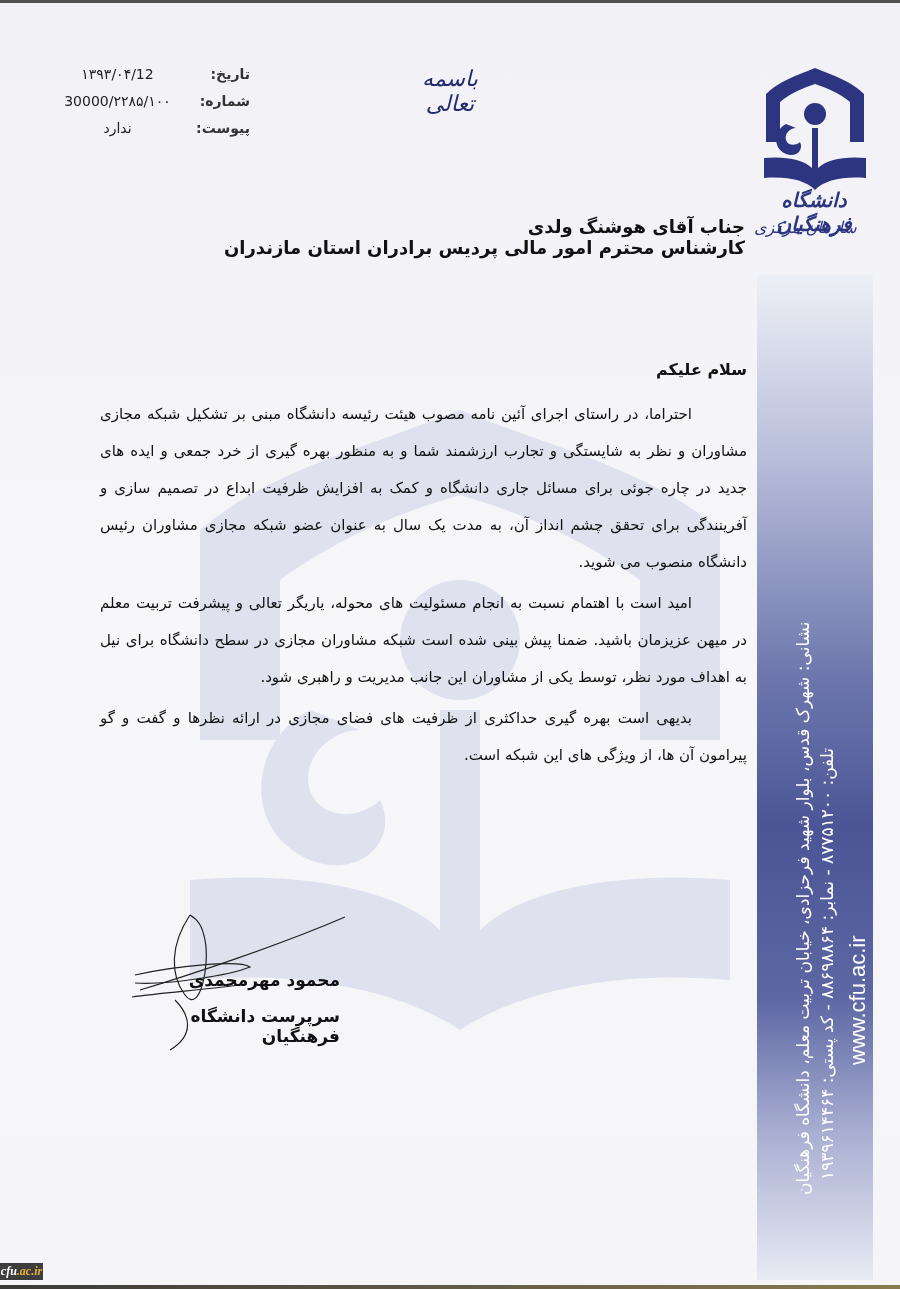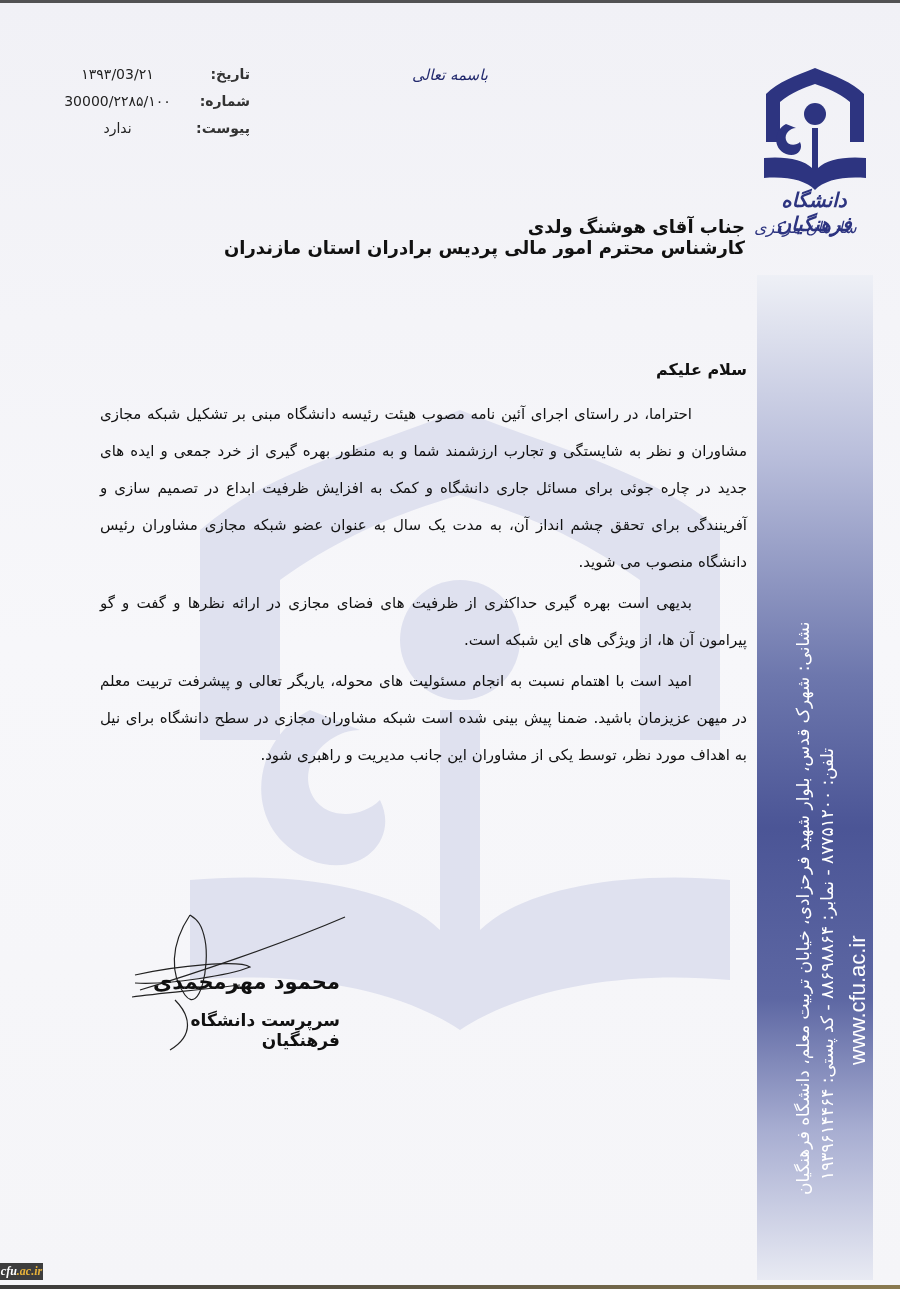--- a/index.html
+++ b/index.html
@@ -42,41 +42,41 @@
   .v-address { left: 0; top: 0; font-size: 17px; }
   .v-phone { font-size: 17px; }
   .v-web { font-family: "Liberation Sans", sans-serif; font-size: 22px; direction: ltr; }
 
   
   .logo { position: absolute; left: 760px; top: 62px; width: 110px; height: 190px; }
   .logo-title { position:absolute; left:754px; top:188px; width:120px; text-align:center; color:#2d3480; font-size:20px; font-weight:bold; direction: rtl; font-family: "DejaVu Serif", serif; font-style: italic; }
   .logo-sub { position:absolute; left:754px; top:218px; width:120px; text-align:left; color:#2d3480; font-size:16px; direction: rtl; font-style: italic; font-family: "DejaVu Serif", serif;}
 
   
-  .bism { position:absolute; left:400px; top:66px; width:100px; text-align:center; color:#232a6e; font-size:15px; font-family:"DejaVu Serif", serif; font-style: italic; direction: rtl; }
+  .bism { position:absolute; left:400px; top:66px; width:100px; text-align:center; color:#232a6e; font-size:22px; font-family:"DejaVu Serif", serif; font-style: italic; direction: rtl; }
 
   
   .meta { position:absolute; left:40px; top:60px; width:210px; direction: rtl; color:#222; }
   .meta-row { display:flex; height:27px; align-items:center; font-size:14px; }
   .meta-label { width:55px; text-align:right; color:#333;font-weight:bold; }
   .meta-value { flex:1; text-align:center; font-size:14px; }
 
   
   .addressee { position:absolute; right:155px; top:216px; direction: rtl; text-align: right; color:#111; font-weight: bold; }
   .addressee .line1 { font-size:18px; margin-bottom: 0; }
   .addressee .line2 { font-size:18px; }
 
   
   .body-text { position:absolute; left:100px; width:647px; top:340px; direction: rtl; text-align: justify; color:#111; font-size:15px;margin-top:20px; }
   .greeting { font-weight: bold; font-size: 16px; margin: 0 0 17px 0; padding-right: 0; }
   .para { line-height: 37px; margin: 0 0 4px 0; text-indent: 55px; text-align-last: right; }
 
   
   .sig { position:absolute; left:150px; top:970px; width:190px; direction: rtl; text-align: right; font-weight: bold; color:#111; }
-  .sig .name { font-size: 21px; }
+  .sig .name { font-size: 17px; }
   .sig .role { font-size: 17px; margin-top: 16px; }
   .scribble { position:absolute; left:130px; top:905px; width:220px; height:150px; }
 
   
   .badge { position:absolute; left:0; top:1263px; width:43px; height:17px; background:#3d3d3d; color:#fff; font-family:"Liberation Serif", serif; font-style: italic; font-weight: bold; font-size: 12px; line-height: 17px; text-align:center; }
   .badge .accent { color:#e7b23a; }
 </style>
 </head>
 <body>
 
@@ -108,42 +108,42 @@
     </g>
   </svg>
   <div class="logo-title">دانشگاه فرهنگیان</div>
   <div class="logo-sub">سازمان مرکزی</div>
 
   <div class="bism">باسمه تعالی</div>
 
   <div class="meta">
     <div class="meta-row">
       <span class="meta-label">تاریخ:</span>
-      <span class="meta-value">۱۳۹۳/03/۲۱</span>
+      <span class="meta-value">۱۳۹۳/۰۴/12</span>
     </div>
     <div class="meta-row">
       <span class="meta-label">شماره:</span>
       <span class="meta-value">30000/۲۲۸۵/۱۰۰</span>
     </div>
     <div class="meta-row">
       <span class="meta-label">پیوست:</span>
       <span class="meta-value">ندارد</span>
     </div>
   </div>
 
   <div class="addressee">
     <div class="line1">جناب آقای هوشنگ ولدی</div>
     <div class="line2">کارشناس محترم امور مالی پردیس برادران استان مازندران</div>
   </div>
 
   <div class="body-text">
     <div class="greeting">سلام   علیکم</div>
     <p class="para">احتراما، در راستای اجرای آئین نامه مصوب هیئت رئیسه دانشگاه مبنی بر تشکیل شبکه مجازی مشاوران و نظر به شایستگی و تجارب ارزشمند شما و به منظور بهره گیری از خرد جمعی و ایده های جدید در چاره جوئی برای مسائل جاری دانشگاه و کمک به افزایش ظرفیت ابداع در تصمیم سازی و آفرینندگی برای تحقق چشم انداز آن، به مدت یک سال به عنوان عضو شبکه مجازی مشاوران رئیس دانشگاه منصوب می شوید.</p>
+    <p class="para">امید است با اهتمام نسبت به انجام مسئولیت های محوله، یاریگر تعالی و پیشرفت تربیت معلم در میهن عزیزمان باشید. ضمنا پیش بینی شده است شبکه مشاوران مجازی در سطح دانشگاه برای نیل به اهداف مورد نظر، توسط یکی از مشاوران این جانب مدیریت و راهبری شود.</p>
     <p class="para">بدیهی است بهره گیری حداکثری از ظرفیت های فضای مجازی در ارائه نظرها و گفت و گو پیرامون آن ها، از ویژگی های این شبکه است.</p>
-    <p class="para">امید است با اهتمام نسبت به انجام مسئولیت های محوله، یاریگر تعالی و پیشرفت تربیت معلم در میهن عزیزمان باشید. ضمنا پیش بینی شده است شبکه مشاوران مجازی در سطح دانشگاه برای نیل به اهداف مورد نظر، توسط یکی از مشاوران این جانب مدیریت و راهبری شود.</p>
   </div>
 
   <svg class="scribble" viewBox="0 0 220 150">
     <g fill="none" stroke="#222" stroke-width="1.2">
       <path d="M10 85 C 60 70 150 40 215 12"></path>
       <path d="M5 70 C 50 60 110 55 120 62 C 100 70 40 80 5 78"></path>
       <path d="M60 10 C 40 40 40 70 55 90 C 70 110 80 60 75 35 C 72 20 68 15 60 10"></path>
       <path d="M45 95 C 60 110 65 130 40 145"></path>
       <path d="M2 92 C 30 88 70 85 110 80"></path>
     </g>

